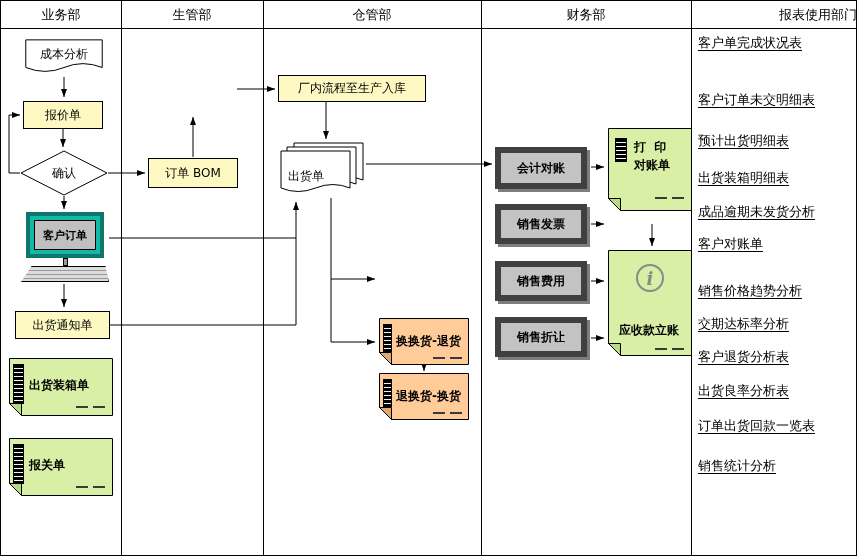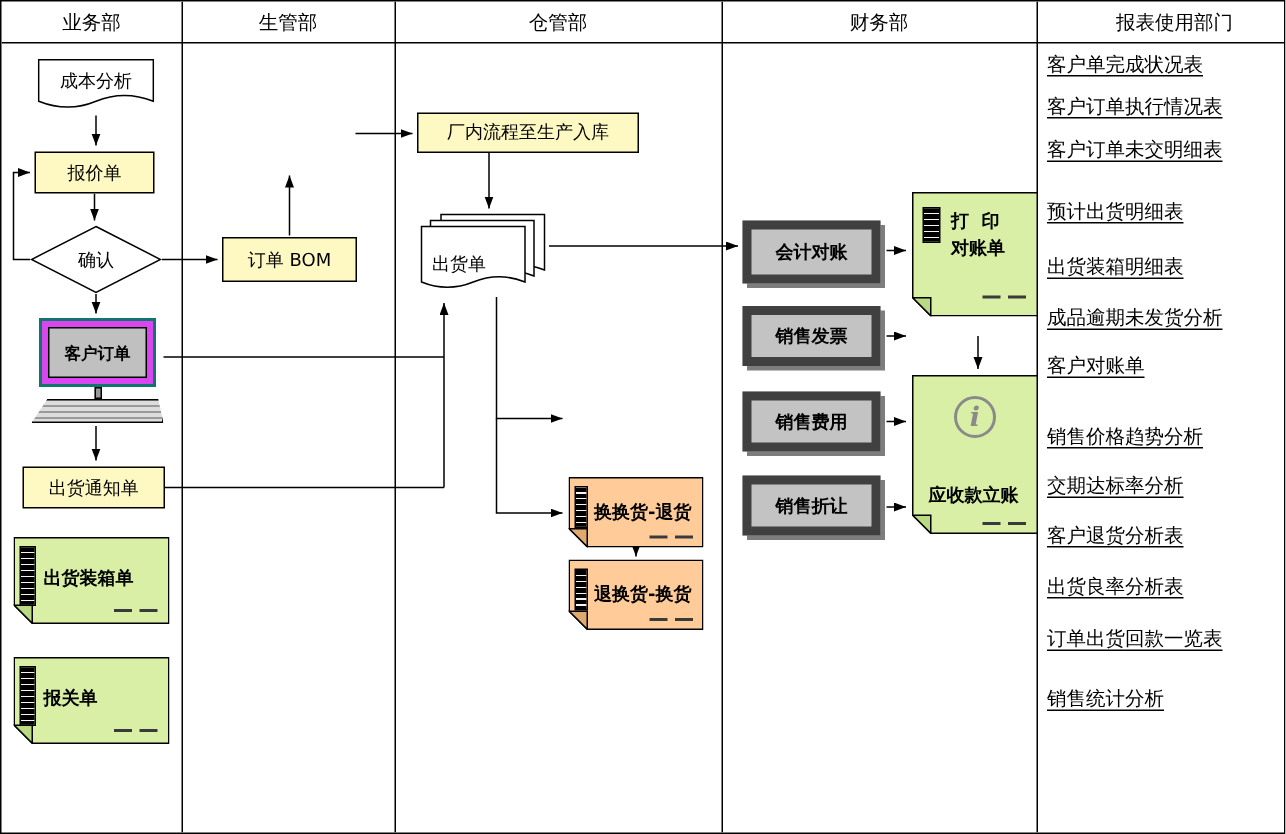--- a/index.html
+++ b/index.html
@@ -2,21 +2,21 @@
 <html style="--note-green: #d8efa5; --note-green-dark: #b9d982; --note-orange: #ffcc99; --note-orange-dark: #e0a96e; --process-gray: #c3c3c3; --shadow-gray: #7d7d7d; --screen-gray: #c0c0c0; --line: #000000;"><head>
 <meta charset="utf-8">
 <style>
   *{box-sizing:border-box;margin:0;padding:0}
   body{margin:0;background:#fff}
   .canvas{position:relative;width:857px;height:556px;border:1px solid #000;background:#fff;
           font-family:"DejaVu Sans","Liberation Sans",sans-serif;color:#000;overflow:hidden}
   .vline{position:absolute;top:0;bottom:0;width:1px;background:#000}
   .hline{position:absolute;left:0;right:0;top:27px;height:1px;background:#000}
   .lane-title{position:absolute;top:0;height:27px;display:flex;align-items:center;justify-content:center;font-size:13px}
-  .lane-title.left{justify-content:center;padding-left:18px}
+  .lane-title.left{justify-content:flex-end;padding-left:18px}
   .connectors{position:absolute;left:0;top:0;pointer-events:none}
   .connectors path{stroke:#000;fill:none}
   .shape{position:absolute}
   .rect{background:#fef9c3;border:1px solid #000;display:flex;align-items:center;justify-content:center;font-size:12px;text-align:center}
   .gray{background:var(--process-gray,#c3c3c3);border:6px solid #404040;box-shadow:3px 3px 0 var(--shadow-gray,#7d7d7d);
         display:flex;align-items:center;justify-content:center;font-size:12px;font-weight:bold}
   .doc svg,.diamond svg{position:absolute;left:0;top:0;width:100%;height:100%}
   .doc .lbl{position:absolute;left:0;right:0;top:7px;text-align:center;font-size:12px}
   .diamond .lbl{position:absolute;inset:0;display:flex;align-items:center;justify-content:center;font-size:12px}
   .stackdoc .lbl{position:absolute;left:8px;top:26px;font-size:12px}
@@ -29,21 +29,21 @@
   .note-orange .bg{fill:var(--note-orange,#ffcc99)}
   .note-orange .flap{fill:var(--note-orange-dark,#e0a96e)}
   .note-lbl{position:absolute;font-size:12px;font-weight:bold;white-space:pre}
   .barcode{position:absolute;background:repeating-linear-gradient(to bottom,#000 0 3px,#f5f5f5 3px 4px);border:1px solid #000}
   .sig{position:absolute;display:flex;gap:5px}
   .sig i{display:block;width:12px;height:2px;background:#3a3a3a}
   .info-circle{position:absolute;width:28px;height:28px;border:2px solid #8a8a8a;border-radius:50%;
                display:flex;align-items:center;justify-content:center;color:#8a8a8a;font-size:18px;
                font-family:"DejaVu Serif","Liberation Serif",serif;font-weight:bold;font-style:italic}
   .computer{position:absolute}
-  .monitor{position:absolute;left:5px;top:0;width:78px;height:46px;background:#d946ef;border:2px solid #0f766e;padding:4px}
+  .monitor{position:absolute;left:5px;top:0;width:78px;height:46px;background:#14b8a6;border:4px solid #0f766e;padding:4px}
   .screenx{width:100%;height:100%;background:var(--screen-gray,#c0c0c0);border:1px solid #000;
            display:flex;align-items:center;justify-content:center;font-size:11px;font-weight:bold}
   .stand{position:absolute;left:42px;top:46px;width:5px;height:8px;background:#9a9a9a;border:1px solid #000}
   .kbd{position:absolute;left:0;top:54px;width:88px;height:16px;border:1px solid #000;
        background:repeating-linear-gradient(to bottom,#dcdcdc 0 3px,#9a9a9a 3px 4px);
        clip-path:polygon(12% 0,96% 0,100% 100%,0 100%)}
   .report{position:absolute;left:697px;width:158px;font-size:13px;text-decoration:underline;text-underline-offset:3px}
 </style>
 </head>
 <body>
@@ -238,21 +238,20 @@
       <span>i</span>
     </div>
     <span class="note-lbl" style="left:11px;top:72px">应收款立账</span>
     <div class="sig" style="right:8px;bottom:6px">
         <i></i>
         <i></i>
       </div>
   </div>
 
   <div class="report" style="top:33px">客户单完成状况表</div>
-  <div class="report" style="top:61px">客户订单执行情况表</div>
   <div class="report" style="top:90px">客户订单未交明细表</div>
   <div class="report" style="top:131px">预计出货明细表</div>
   <div class="report" style="top:168px">出货装箱明细表</div>
   <div class="report" style="top:202px">成品逾期未发货分析</div>
   <div class="report" style="top:234px">客户对账单</div>
   <div class="report" style="top:281px">销售价格趋势分析</div>
   <div class="report" style="top:314px">交期达标率分析</div>
   <div class="report" style="top:381px">出货良率分析表</div>
   <div class="report" style="top:347px">客户退货分析表</div>
   <div class="report" style="top:416px">订单出货回款一览表</div>

